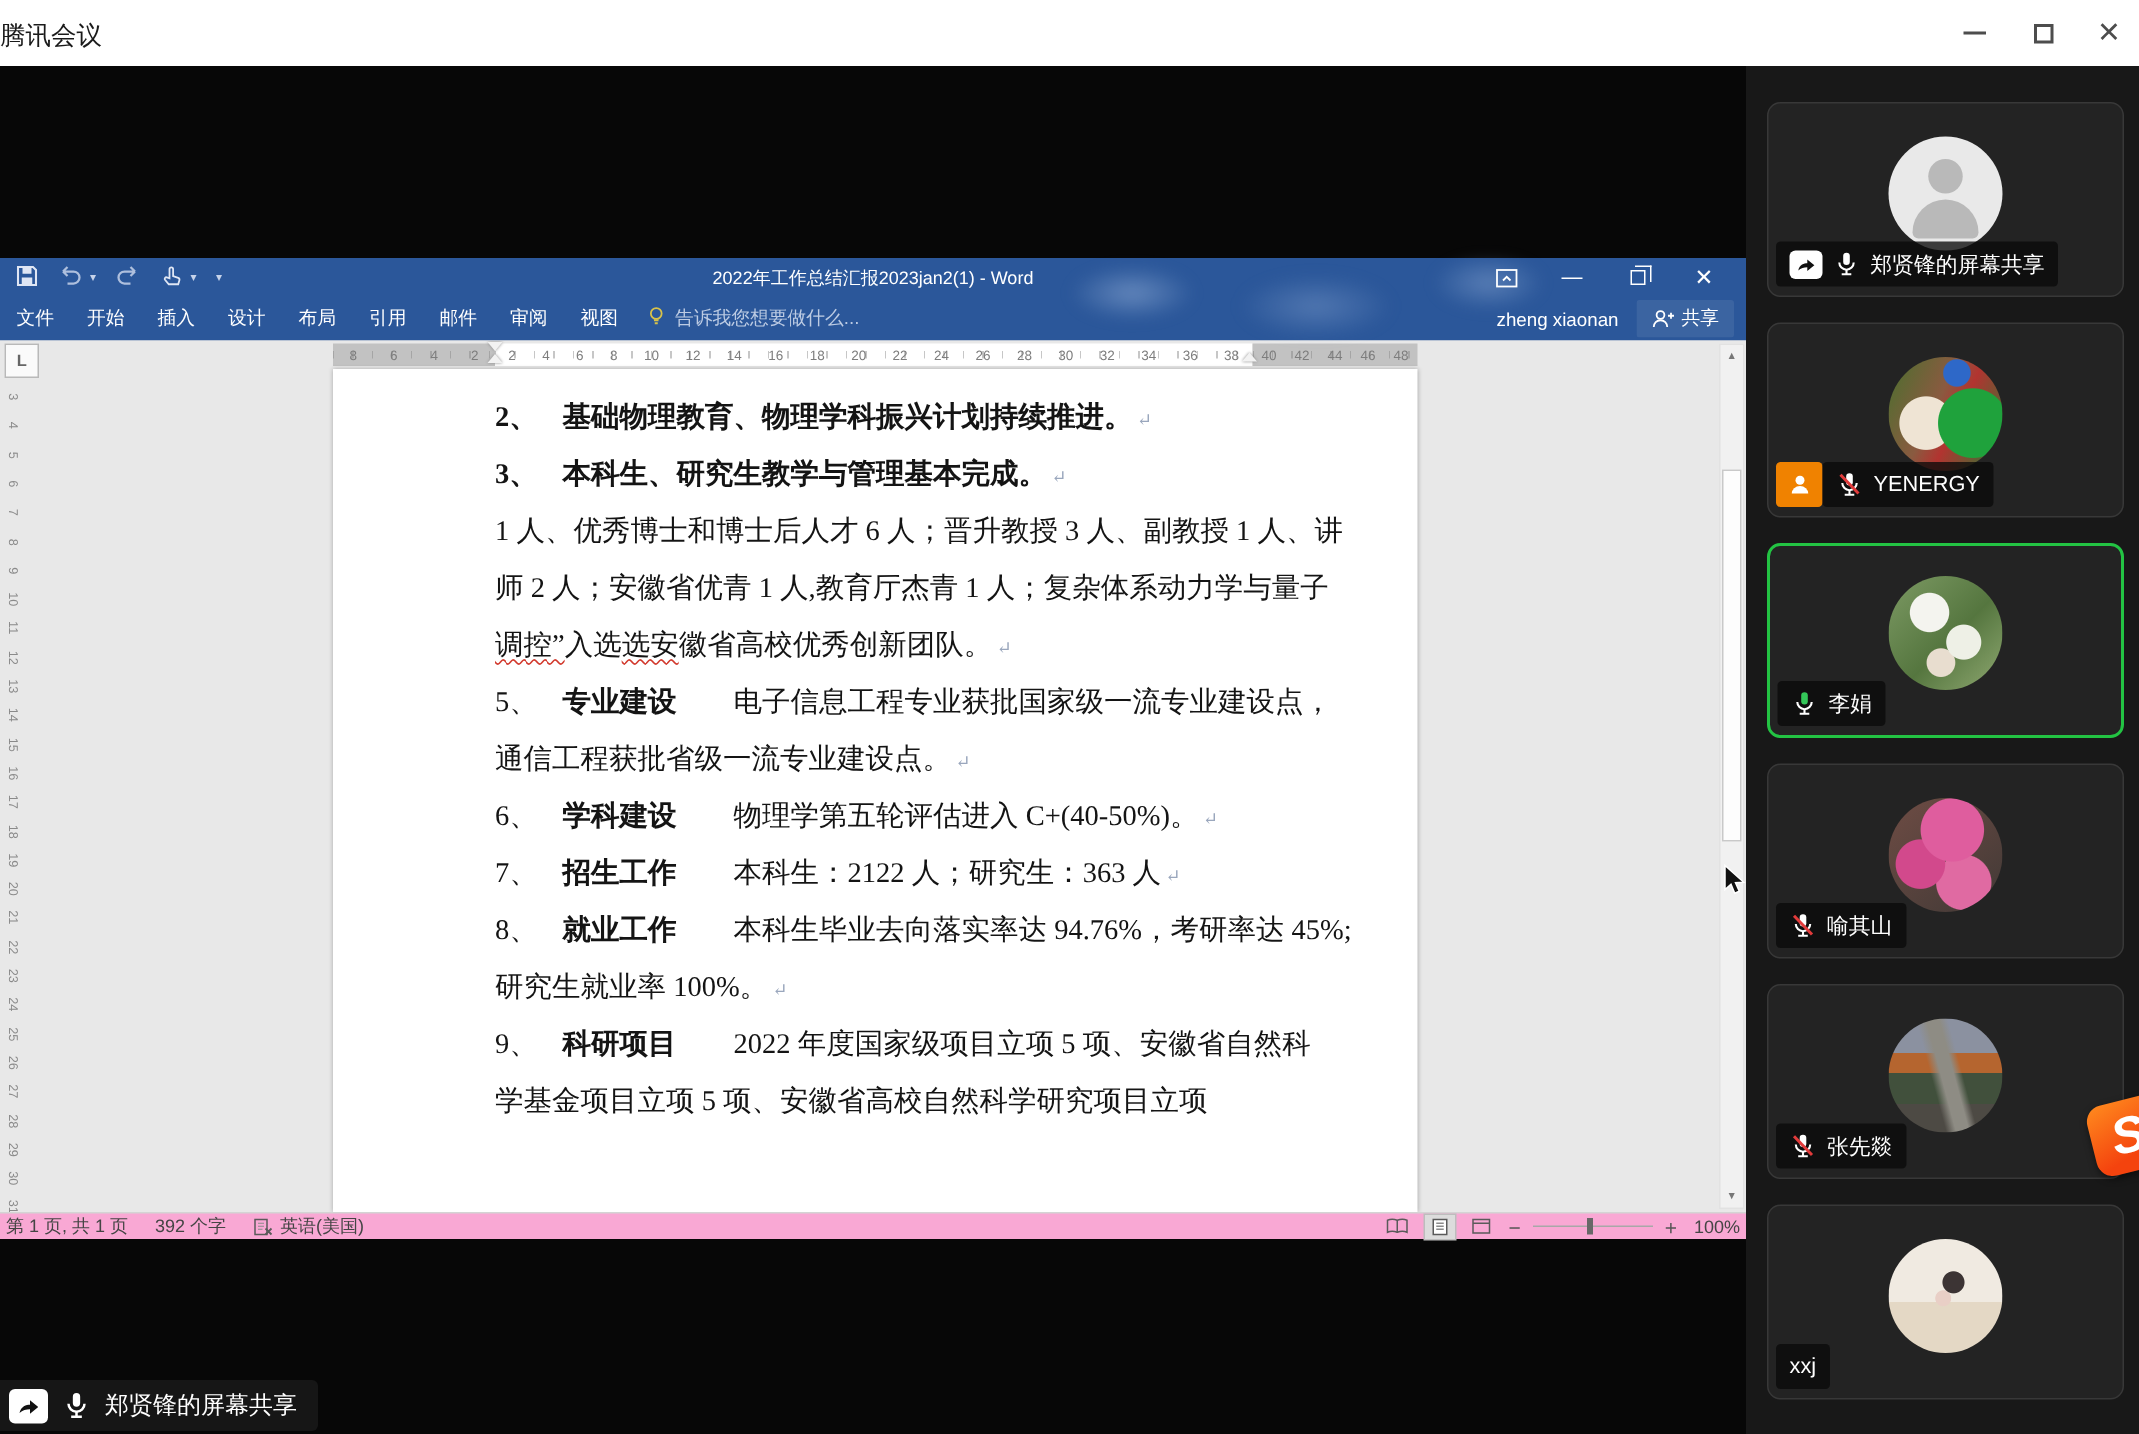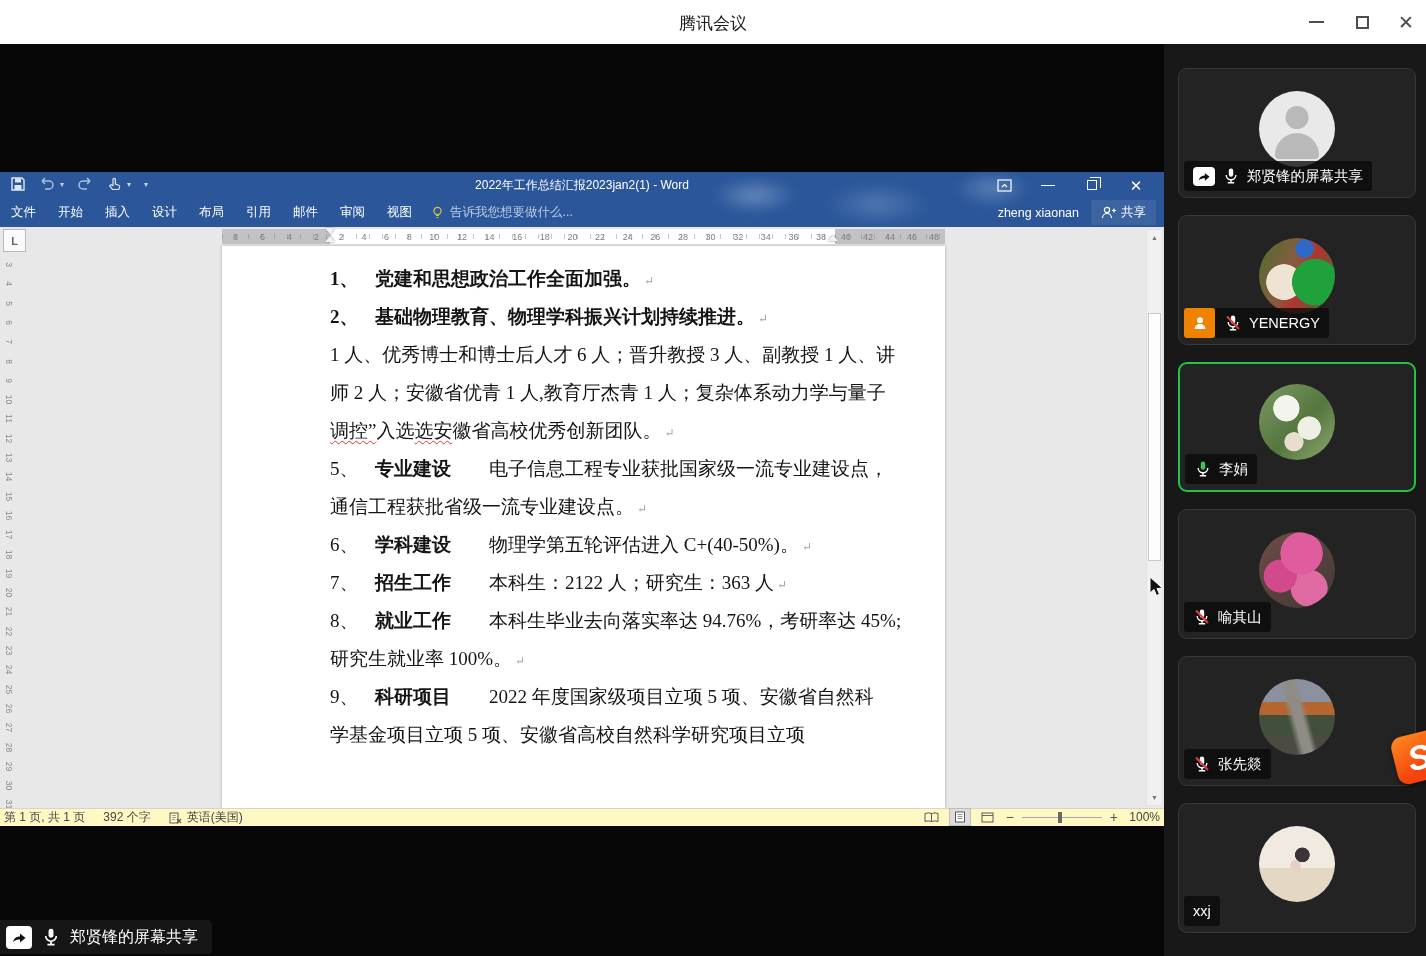--- a/index.html
+++ b/index.html
@@ -2,21 +2,21 @@
 <html><head>
 <meta charset="utf-8">
 <style>
   * { margin:0; padding:0; box-sizing:border-box; }
   html,body { width:1426px; height:956px; overflow:hidden; background:#000;
     font-family:"Liberation Sans","DejaVu Sans",sans-serif; }
   .app { position:relative; width:1426px; height:956px; overflow:hidden; background:#000; }
 
   
   .tm-bar { position:absolute; left:0; top:0; width:1426px; height:44px; background:#ffffff; z-index:5; }
-  .tm-title { position:absolute; left:0; right:0; top:12px; text-align:center; font-size:17px; color:#1a1a1a; }
+  .tm-title { position:absolute; left:0; right:0; top:12px; text-align:left; font-size:17px; color:#1a1a1a; }
   .tm-btn { position:absolute; top:10px; width:24px; height:24px; display:flex; align-items:center; justify-content:center; cursor:pointer; }
   .tm-min { right:98px; } .tm-max { right:52px; } .tm-close { right:8px; }
   .tm-min-glyph { width:15px; height:0; border-top:2px solid #4d4d4d; }
   .tm-max-glyph { width:13px; height:13px; border:2px solid #4d4d4d; }
   .tm-close-glyph { font-size:19px; color:#4d4d4d; line-height:1; }
 
   
   .stage { position:absolute; left:0; top:44px; width:1164px; height:912px; background:#070707; }
 
   
@@ -35,21 +35,21 @@
   .w-title { position:absolute; left:0; right:0; top:5px; text-align:center; color:#fff; font-size:12px; z-index:2; }
   .w-ctrls { position:absolute; right:6px; top:0; height:26px; display:flex; align-items:center; z-index:2; }
   .w-ctrl { width:44px; height:26px; display:flex; align-items:center; justify-content:center; color:#fff; cursor:pointer; }
   .wc-min { width:14px; height:0; border-top:1.5px solid #fff; }
   .wc-rest { width:10px; height:10px; border:1.5px solid #fff; position:relative; background:transparent; }
   .wc-rest::before { content:""; position:absolute; left:2px; top:-4px; width:10px; height:10px; border:1.5px solid #fff; border-bottom:none; border-left:none; }
   .wc-x { font-size:15px; line-height:1; }
 
   .w-tabs { position:absolute; left:0; top:26px; width:1164px; height:29px; background:#2b579a; display:flex; align-items:center; }
   .w-tab { color:#fff; font-size:12.5px; padding:0 11px; height:29px; display:flex; align-items:center; cursor:pointer; white-space:nowrap; }
-  .tellme { display:flex; align-items:center; gap:6px; color:#bccbe3; font-size:12.5px; margin-left:8px; cursor:text; white-space:nowrap; }
+  .tellme { display:flex; gap:6px; color:#bccbe3; font-size:12.5px; margin-left:8px; cursor:text; white-space:nowrap; }
   .bulb { width:13px; height:13px; }
   .w-tabs-right { position:absolute; right:8px; top:0; height:29px; display:flex; align-items:center; gap:12px; z-index:2; }
   .acct { color:#fff; font-size:12.5px; }
   .share-btn { display:flex; align-items:center; gap:5px; color:#fff; font-size:12.5px; padding:3px 9px;
     border:1px solid rgba(255,255,255,.0); background:rgba(255,255,255,.08); border-radius:2px; cursor:pointer; }
 
   
   .w-doc { position:absolute; left:0; top:55px; width:1164px; height:581px; background:#e8e8e8; overflow:hidden; }
   .tabsel { position:absolute; left:3px; top:2px; width:23px; height:23px; background:#fafafa; border:1px solid #b9b9b9;
     display:flex; align-items:center; justify-content:center; color:#666; font-size:11px; font-weight:bold; cursor:pointer; }
@@ -80,22 +80,22 @@
   
   .vscroll { position:absolute; left:1146px; top:2px; width:17px; height:577px; background:#f1f1f1; border:1px solid #e2e2e2; }
   .sc-btn { position:absolute; left:0; width:15px; height:15px; display:flex; align-items:center; justify-content:center; color:#777; font-size:7px; cursor:pointer; }
   .sc-up { top:0; } .sc-dn { bottom:0; }
   .sc-thumb { position:absolute; left:1px; top:83px; width:13px; height:248px; background:#fdfdfd; border:1px solid #c9c9c9; cursor:grab; }
 
   
   .cursor { position:absolute; left:1149px; top:576px; z-index:60; pointer-events:none; }
 
   
-  .w-status { position:absolute; left:0; top:636px; width:1164px; height:18px; background:#fef9c3; border-top:1px solid #d4d4d4;
-    display:flex; font-size:12px; color:#454545; }
+  .w-status { position:absolute; left:0; top:636px; width:1164px; height:18px; background:#f9a8d4; border-top:1px solid #d4d4d4;
+    display:flex; align-items:center; font-size:12px; color:#454545; }
   .st-left { display:flex; align-items:center; gap:18px; padding-left:4px; }
   .st-item { display:flex; align-items:center; gap:5px; cursor:pointer; white-space:nowrap; }
   .st-right { position:absolute; right:4px; display:flex; align-items:center; gap:8px; }
   .viewic { width:20px; height:16px; display:flex; align-items:center; justify-content:center; cursor:pointer; }
   .viewic.active { background:#dcdcdc; outline:1px solid #bdbdbd; }
   .zoom-track { position:relative; width:80px; height:1px; background:#a8a8a8; cursor:pointer; }
   .zoom-handle { position:absolute; left:36px; top:-5px; width:4px; height:11px; background:#686868; }
   .zsym { font-size:14px; color:#555; cursor:pointer; line-height:1; }
   .zpct { font-size:12px; color:#454545; min-width:34px; text-align:right; cursor:pointer; }
 
@@ -324,22 +324,22 @@
           <div class="vnum" style="top: 456.9px;">26</div>
           <div class="vnum" style="top: 476.2px;">27</div>
           <div class="vnum" style="top: 495.5px;">28</div>
           <div class="vnum" style="top: 514.8px;">29</div>
           <div class="vnum" style="top: 534.1px;">30</div>
           <div class="vnum" style="top: 553.4px;">31</div>
         </div>
 
       <div class="page">
         <div class="doc-text">
-          <div class="dl pmark"><span class="dnum b">1、</span><span class="b">党建和思想政治工作全面加强。</span></div>
           <div class="dl pmark"><span class="dnum b">2、</span><span class="b">基础物理教育、物理学科振兴计划持续推进。</span></div>
+          <div class="dl pmark"><span class="dnum b">3、</span><span class="b">本科生、研究生教学与管理基本完成。</span></div>
           <div class="dl"><span>1 人、优秀博士和博士后人才 6 人；晋升教授 3 人、副教授 1 人、讲</span></div>
           <div class="dl"><span>师 2 人；安徽省优青 1 人,教育厅杰青 1 人；复杂体系动力学与量子</span></div>
           <div class="dl pmark"><span class="sq-red">调控”</span><span>入选</span><span class="sq-red">选安</span><span>徽省高校优秀创新团队。</span></div>
           <div class="dl"><span class="dnum">5、</span><span class="dhead">专业建设</span><span>电子信息工程专业获批国家级一流专业建设点，</span></div>
           <div class="dl pmark"><span>通信工程获批省级一流专业建设点。</span></div>
           <div class="dl pmark"><span class="dnum">6、</span><span class="dhead">学科建设</span><span>物理学第五轮评估进入 C+(40-50%)。</span></div>
           <div class="dl pmark"><span class="dnum">7、</span><span class="dhead">招生工作</span><span>本科生：2122 人；研究生：363 人</span></div>
           <div class="dl"><span class="dnum">8、</span><span class="dhead">就业工作</span><span>本科生毕业去向落实率达 94.76%，考研率达 45%;</span></div>
           <div class="dl pmark"><span>研究生就业率 100%。</span></div>
           <div class="dl"><span class="dnum">9、</span><span class="dhead">科研项目</span><span>2022 年度国家级项目立项 5 项、安徽省自然科</span></div>

